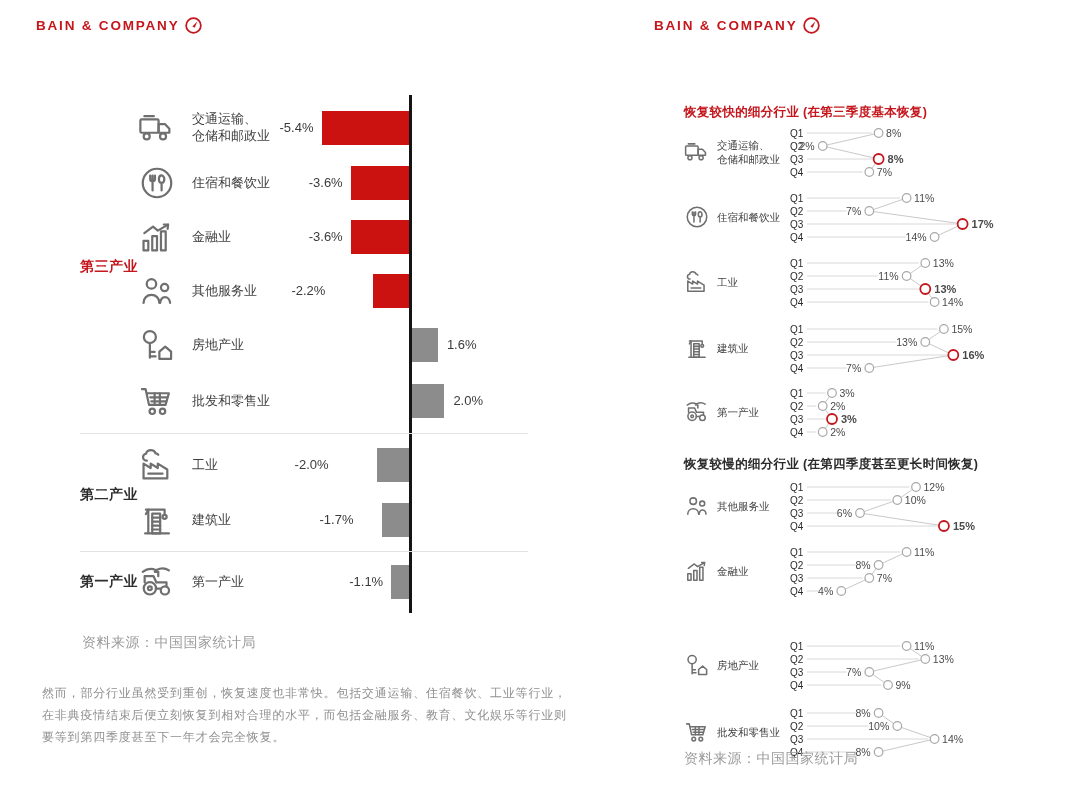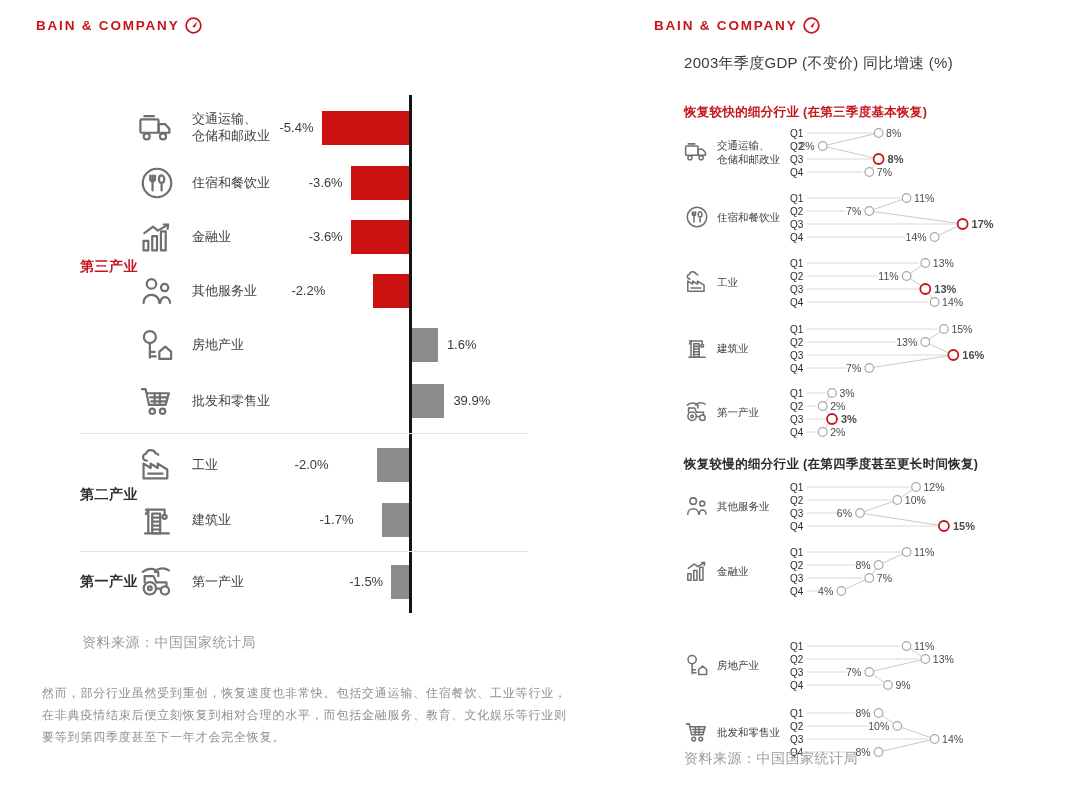--- a/index.html
+++ b/index.html
@@ -100,21 +100,21 @@
       <div class="bar" style="left:332.0px;top:238px;width:25.9px;background:#8c8c8c"></div>
       <div class="bar-value" style="left:366.9px;top:247px">1.6%</div>
       <div class="bar-row-icon" style="left:58px;top:292px"><svg width="38" height="38" viewBox="0 0 24 24" fill="none" stroke="currentColor" stroke-width="1.4" stroke-linecap="round" stroke-linejoin="round">
           <path d="M2.5 4.5h2.3L7 14.5h10.4l2.1-7.4H6"></path>
           <path d="M7.7 9.7h10.7M8.4 12.2h9.4M10.5 7.1v7.4M13.8 7.1v7.4"></path>
           <circle cx="9" cy="18.5" r="1.7"></circle>
           <circle cx="15.5" cy="18.5" r="1.7"></circle>
         </svg></div>
       <div class="bar-label" style="top:293px">批发和零售业</div>
       <div class="bar" style="left:332.0px;top:294px;width:32.4px;background:#8c8c8c"></div>
-      <div class="bar-value" style="left:373.4px;top:303px">39.9%</div>
+      <div class="bar-value" style="left:373.4px;top:303px">2.0%</div>
       <div class="group-label" style="top:396px;color:#2e2e2e">第二产业</div>
       <div class="bar-row-icon" style="left:58px;top:356px"><svg width="38" height="38" viewBox="0 0 24 24" fill="none" stroke="currentColor" stroke-width="1.4" stroke-linecap="round" stroke-linejoin="round">
           <path d="M3.5 20.5v-9.4l4.5 2.8v-2.8l4.5 2.8v-2.8l6 3.7v5.7z"></path>
           <path d="M5.6 9.3c-1.4 0-2.4-1-2.4-2.2 0-1.1.8-2 1.9-2.2C5.4 3.5 6.6 2.6 8 2.6c1.5 0 2.7.8 3.1 2 .8 0 1.4.4 1.7 1"></path>
           <path d="M6.5 17.5h9"></path>
         </svg></div>
       <div class="bar-label" style="top:357px">工业</div>
       <div class="bar" style="left:296.6px;top:358px;width:32.4px;background:#8c8c8c"></div>
       <div class="bar-value" style="left:214.6px;top:367px;width:74px;text-align:left">-2.0%</div>
       <div class="bar-row-icon" style="left:58px;top:411px"><svg width="38" height="38" viewBox="0 0 24 24" fill="none" stroke="currentColor" stroke-width="1.4" stroke-linecap="round" stroke-linejoin="round">
@@ -130,31 +130,30 @@
       <div class="group-label" style="top:483px;color:#2e2e2e">第一产业</div>
       <div class="bar-row-icon" style="left:58px;top:473px"><svg width="38" height="38" viewBox="0 0 24 24" fill="none" stroke="currentColor" stroke-width="1.4" stroke-linecap="round" stroke-linejoin="round">
           <circle cx="7.5" cy="16" r="3.9"></circle>
           <circle cx="7.5" cy="16" r="1.2"></circle>
           <circle cx="17" cy="17.3" r="2.6"></circle>
           <path d="M11.3 16.2h3.2M4.2 12.2V8.3h5.6l1.8 4M11.6 12.3h6.4v2.6M12.8 8.3V5.6h-2.2"></path>
           <path d="M3 5.6c2.5-2 5.5-2.4 8.5-1M12 4.3c2.6-1.3 5.4-1 7.5.4"></path>
         </svg></div>
       <div class="bar-label" style="top:474px">第一产业</div>
       <div class="bar" style="left:311.2px;top:475px;width:17.8px;background:#8c8c8c"></div>
-      <div class="bar-value" style="left:229.2px;top:484px;width:74px;text-align:right">-1.5%</div>
+      <div class="bar-value" style="left:229.2px;top:484px;width:74px;text-align:right">-1.1%</div>
       <div class="axis" style="left:329px;top:5px;height:518px"></div>
       <div class="divider" style="left:0;top:343px;width:448px"></div>
       <div class="divider" style="left:0;top:461px;width:448px"></div>
     </div>
 
   <div class="source" style="left:82px;top:634px">资料来源：中国国家统计局</div>
 
   <p class="paragraph">然而，部分行业虽然受到重创，恢复速度也非常快。包括交通运输、住宿餐饮、工业等行业，在非典疫情结束后便立刻恢复到相对合理的水平，而包括金融服务、教育、文化娱乐等行业则要等到第四季度甚至下一年才会完全恢复。</p>
 
-  <h1 class="chart-title" style="left:684px;top:54px">2003年季度GDP (不变价) 同比增速 (%)</h1>
 
   <div id="right-chart">
       <div class="section-header" style="top:88px;color:#c4161c">恢复较快的细分行业 (在第三季度基本恢复)</div>
       <div class="ind-block" style="top:108px">
         <div class="ind-head">
           <svg width="26" height="26" viewBox="0 0 24 24" fill="none" stroke="currentColor" stroke-width="1.4" stroke-linecap="round" stroke-linejoin="round">
             <rect x="1.5" y="6.5" width="11.5" height="8.5" rx="0.8"></rect>
             <path d="M13 9.5h4l2.8 3v2.5H13z"></path>
             <circle cx="5.5" cy="17.3" r="1.9"></circle>
             <circle cx="15.8" cy="17.3" r="1.9"></circle>

